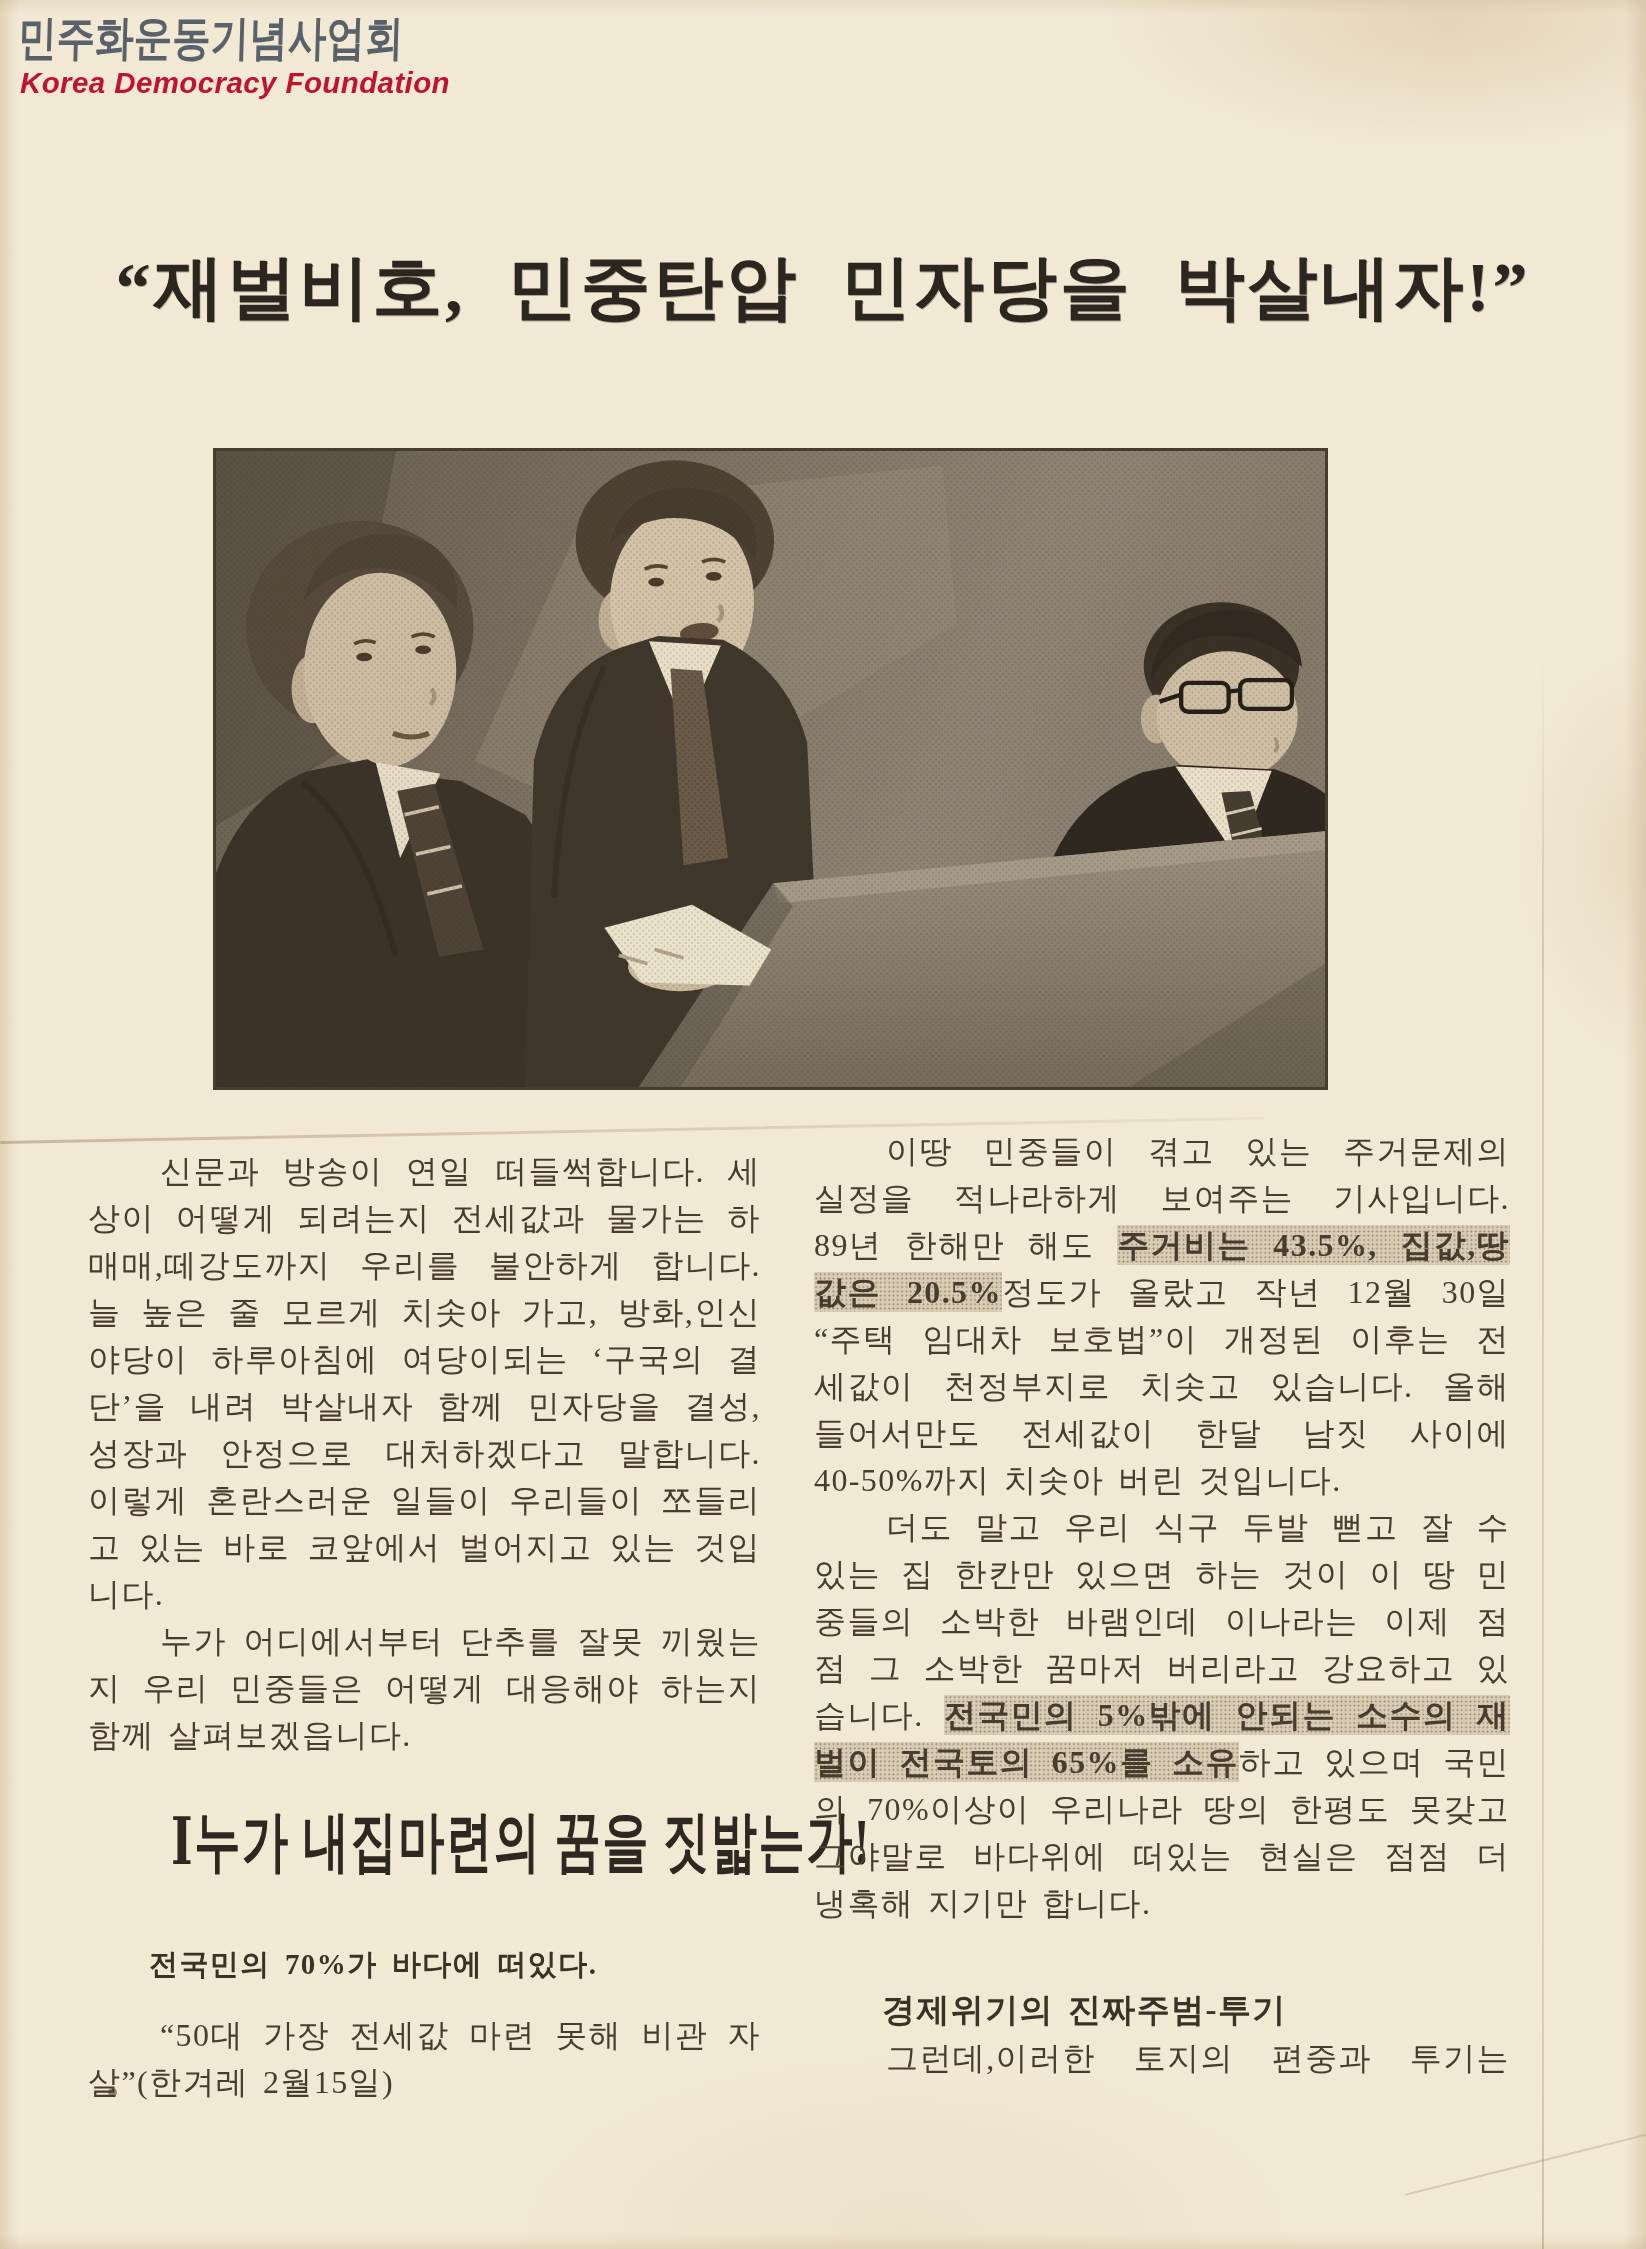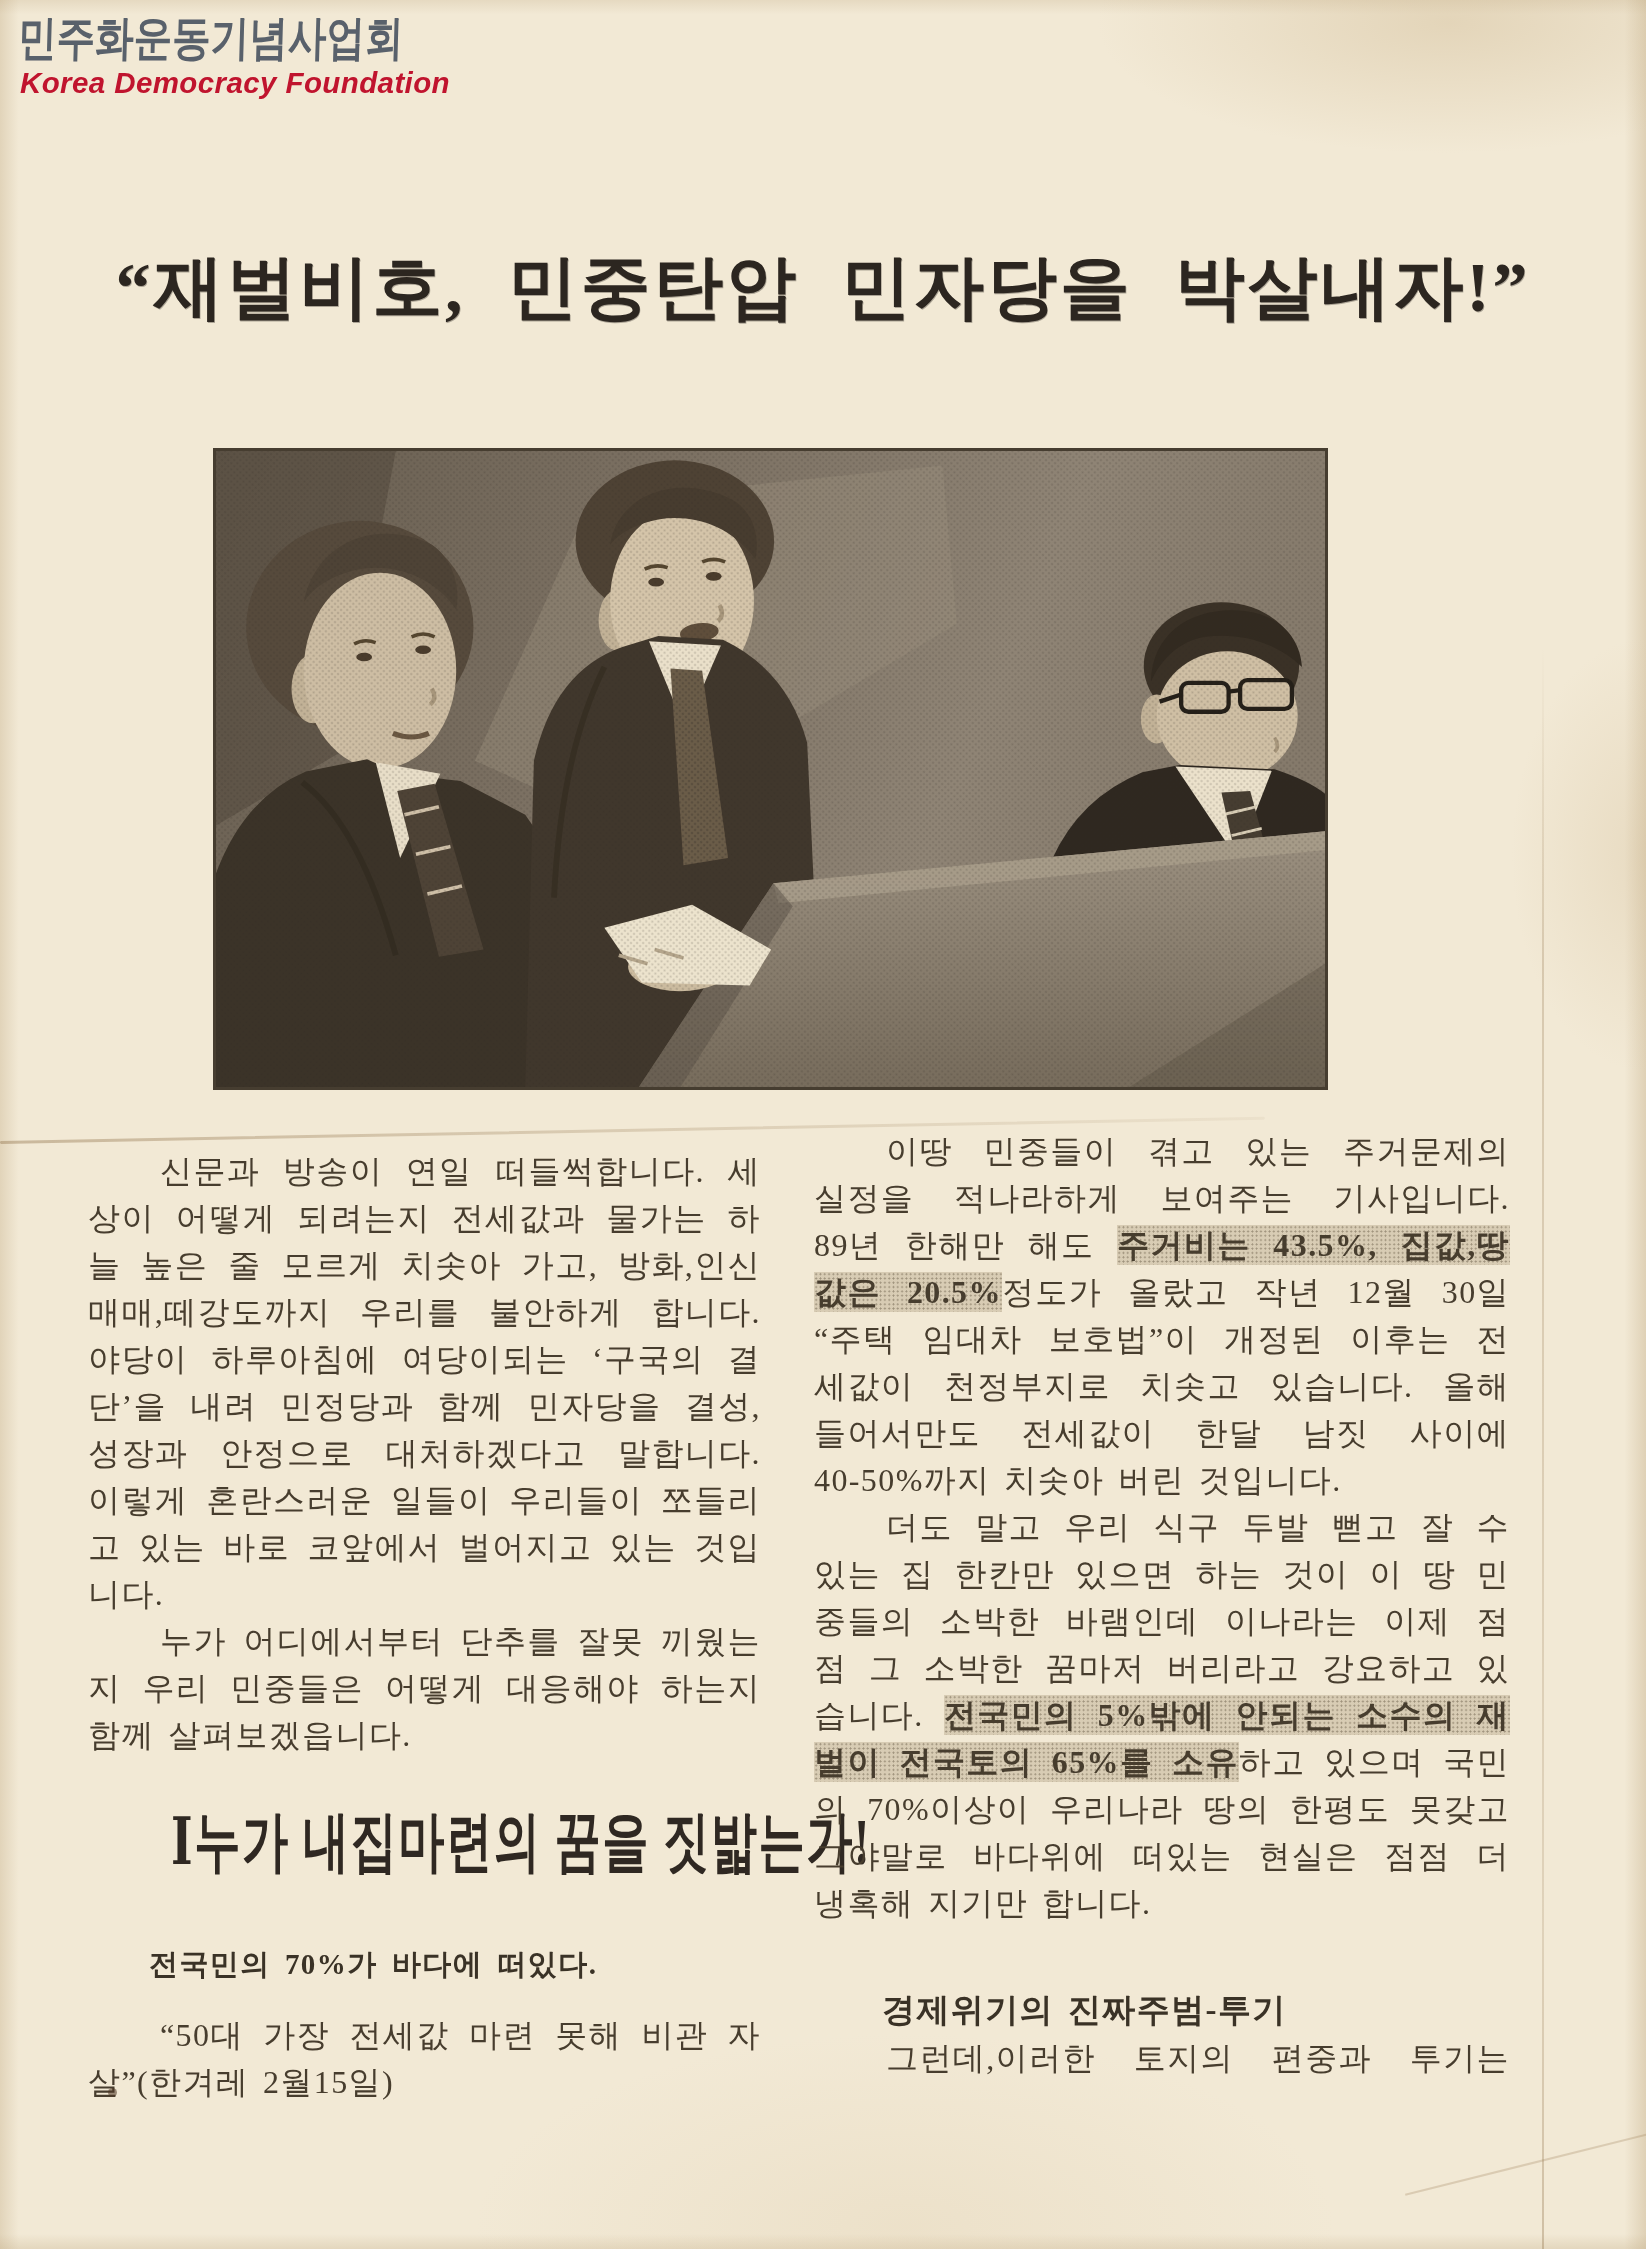--- a/index.html
+++ b/index.html
@@ -170,24 +170,24 @@
       </g>
 
       <rect x="0" y="0" width="1542" height="883" fill="url(#ht)"></rect>
     </svg>
   </figure>
 
   <section class="col col-left">
     <div class="lines">
         <div class="tline indent just"><span>신문과 방송이 연일 떠들썩합니다. 세</span></div>
         <div class="tline just"><span>상이 어떻게 되려는지 전세값과 물가는 하</span></div>
+        <div class="tline just"><span>매매,떼강도까지 우리를 불안하게 합니다.</span></div>
         <div class="tline just"><span>늘 높은 줄 모르게 치솟아 가고, 방화,인신</span></div>
-        <div class="tline just"><span>매매,떼강도까지 우리를 불안하게 합니다.</span></div>
         <div class="tline just"><span>야당이 하루아침에 여당이되는 ‘구국의 결</span></div>
-        <div class="tline just"><span>단’을 내려 민정당과 함께 민자당을 결성,</span></div>
+        <div class="tline just"><span>단’을 내려 박살내자 함께 민자당을 결성,</span></div>
         <div class="tline just"><span>성장과 안정으로 대처하겠다고 말합니다.</span></div>
         <div class="tline just"><span>이렇게 혼란스러운 일들이 우리들이 쪼들리</span></div>
         <div class="tline just"><span>고 있는 바로 코앞에서 벌어지고 있는 것입</span></div>
         <div class="tline"><span>니다.</span></div>
         <div class="tline indent just"><span>누가 어디에서부터 단추를 잘못 끼웠는</span></div>
         <div class="tline just"><span>지 우리 민중들은 어떻게 대응해야 하는지</span></div>
         <div class="tline"><span>함께 살펴보겠읍니다.</span></div>
       </div>
     <h2 class="sec-head">Ⅰ누가 내집마련의 꿈을 짓밟는가!</h2>
     <div class="bold-lead">전국민의 70%가 바다에 떠있다.</div>

